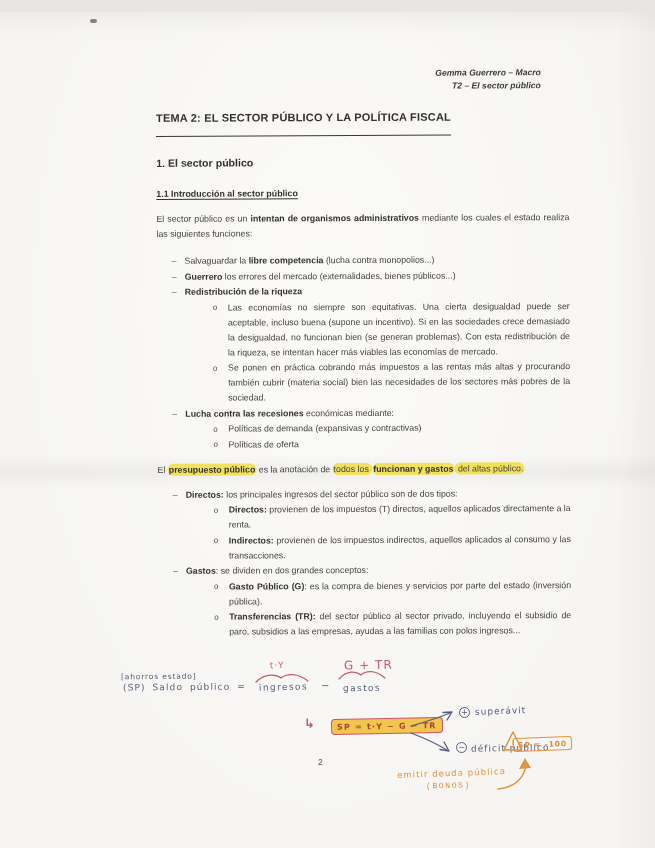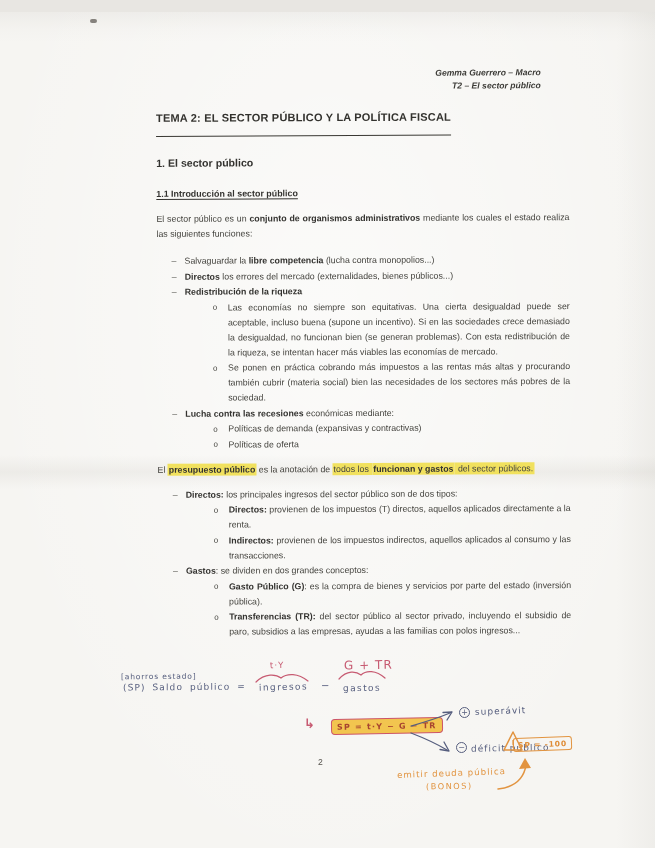--- a/index.html
+++ b/index.html
@@ -29,21 +29,21 @@
   .gap12 { margin-top:12px; }
   li.l1 { position:relative; padding-left:28px; text-align:justify; margin-top:.5px; }
   li.l1::before { content:"\2013"; position:absolute; left:15px; top:0; color:#45443f; }
   li.l1.bold-only::before { font-weight:normal; }
   li.l2 { position:relative; padding-left:71px; text-align:justify; margin-top:.5px; }
   li.l2::before { content:"o"; position:absolute; left:56px; top:-0.5px; font-size:8px; color:#45443f; }
   .mt6 { margin-top:6px; }
   .mt8 { margin-top:8px; }
   .mt28 { margin-top:28px; }
   .mt10 { margin-top:10px; }
-  .hl { background:#f1e15e; padding:1px 1px; box-decoration-break:clone; }
+  .hl { background:#f1e15e; padding:1px 1px; box-decoration-break:clone;border-radius:6px; }
   
   .hw { position:absolute; font-family:"DejaVu Sans", sans-serif; white-space:nowrap; }
   .hw-red { color:#c75b72; }
   .hw-blue { color:#565e7e; }
   .hw-orange { color:#e29440; }
   .tax-label { left:270px; top:648px; font-size:8.5px; letter-spacing:1px; transform:rotate(-2deg); }
   .spend-label { left:344px; top:646px; font-size:12px; letter-spacing:1px; transform:rotate(-1deg); }
   .saldo-prefix { left:123px; top:670px; font-size:9px; letter-spacing:1.1px; word-spacing:3px; transform:rotate(-0.5deg); }
   .saldo-ingresos { left:259px; top:670px; font-size:9px; letter-spacing:1.4px; transform:rotate(-1.5deg); }
   .saldo-minus { left:321px; top:668px; font-size:10px; }
@@ -54,21 +54,21 @@
     color:#a8442f; font-size:8px; font-weight:bold; letter-spacing:1.2px; padding:2.5px 5px; transform:rotate(-1deg); }
   .circ { display:inline-flex; width:9px; height:9px; border:1px solid #565e7e; border-radius:50%;
     align-items:center; justify-content:center; font-size:8px; line-height:1; color:#565e7e; }
   .circ-plus { left:459px; top:695px; }
   .circ-minus { left:456px; top:730px; }
   .superavit { left:475px; top:694px; font-size:9px; letter-spacing:1px; transform:rotate(-2deg); }
   .deficit { left:471px; top:731px; font-size:9px; letter-spacing:1px; transform:rotate(-1deg); }
   .warn-box { left:513px; top:725px; border:1.4px solid #e29440; border-radius:3px; color:#df8c36;
     font-size:7.6px; font-weight:bold; letter-spacing:.8px; padding:1.5px 4px; transform:rotate(-2deg); }
   .debt1 { left:397px; top:756px; font-size:8.6px; letter-spacing:1px; transform:rotate(-2deg); }
-  .debt2 { left:426px; top:769px; font-size:8.2px; letter-spacing:1.5px; transform:rotate(-1deg); }
+  .debt2 { left:426px; top:769px; font-size:8.2px; letter-spacing:1.5px; transform:rotate(-1deg);font-family:Liberation Mono, monospace; }
   .page-num { left:318px; top:745px; font-size:8.6px; color:#55524c; font-family:"Liberation Sans", sans-serif; }
   .overlay-svg { position:absolute; left:0; top:0; pointer-events:none; }
 </style>
 </head>
 <body>
 
 <div class="sheet">
   <div class="speck"></div>
   <div class="fold-shadow"></div>
 
@@ -76,34 +76,34 @@
     <div class="hdr">
       <div>Gemma Guerrero – Macro</div>
       <div>T2 – El sector público</div>
     </div>
 
     <div class="doc-title"><span>TEMA 2: EL SECTOR PÚBLICO Y LA POLÍTICA FISCAL</span></div>
 
     <div class="h1">1. El sector público</div>
     <div class="h11">1.1 Introducción al sector público</div>
 
-    <p class="body"><span>El sector público es un </span><b>conjunto de organismos administrativos</b><span> mediante los cuales el estado realiza las siguientes funciones:</span></p>
+    <p class="body"><span>El sector público es un </span><b>intentan de organismos administrativos</b><span> mediante los cuales el estado realiza las siguientes funciones:</span></p>
 
     <ul class="gap12">
       <li class="l1"><span>Salvaguardar la </span><b>libre competencia</b><span> (lucha contra monopolios...)</span></li>
-      <li class="l1"><span></span><b>Directos</b><span> los errores del mercado (externalidades, bienes públicos...)</span></li>
+      <li class="l1"><span></span><b>Guerrero</b><span> los errores del mercado (externalidades, bienes públicos...)</span></li>
       <li class="l1 bold-only"><span></span><b>Redistribución de la riqueza</b><span></span></li>
       <li class="l2">Las economías no siempre son equitativas. Una cierta desigualdad puede ser aceptable, incluso buena (supone un incentivo). Si en las sociedades crece demasiado la desigualdad, no funcionan bien (se generan problemas). Con esta redistribución de la riqueza, se intentan hacer más viables las economías de mercado.</li>
       <li class="l2 mt6">Se ponen en práctica cobrando más impuestos a las rentas más altas y procurando también cubrir (materia social) bien las necesidades de los sectores más pobres de la sociedad.</li>
       <li class="l1 mt6"><span></span><b>Lucha contra las recesiones</b><span> económicas mediante:</span></li>
       <li class="l2">Políticas de demanda (expansivas y contractivas)</li>
       <li class="l2">Políticas de oferta</li>
     </ul>
 
-    <p class="body mt28"><span>El </span><b class="hl">presupuesto público</b><span> es la anotación de </span><span class="hl">todos los </span><b class="hl">funcionan y gastos</b><span class="hl"> del sector públicos.</span></p>
+    <p class="body mt28"><span>El </span><b class="hl">presupuesto público</b><span> es la anotación de </span><span class="hl">todos los </span><b class="hl">funcionan y gastos</b><span class="hl"> del altas público.</span></p>
 
     <ul class="mt10">
       <li class="l1"><b>Directos:</b><span> los principales ingresos del sector público son de dos tipos:</span></li>
       <li class="l2"><b>Directos:</b><span> provienen de los impuestos (T) directos, aquellos aplicados directamente a la renta.</span></li>
       <li class="l2"><b>Indirectos:</b><span> provienen de los impuestos indirectos, aquellos aplicados al consumo y las transacciones.</span></li>
       <li class="l1 mt8"><b>Gastos</b><span>: se dividen en dos grandes conceptos:</span></li>
       <li class="l2"><b>Gasto Público (G)</b><span>: es la compra de bienes y servicios por parte del estado (inversión pública).</span></li>
       <li class="l2"><b>Transferencias (TR):</b><span> del sector público al sector privado, incluyendo el subsidio de paro, subsidios a las empresas, ayudas a las familias con polos ingresos...</span></li>
     </ul>
   </div>

